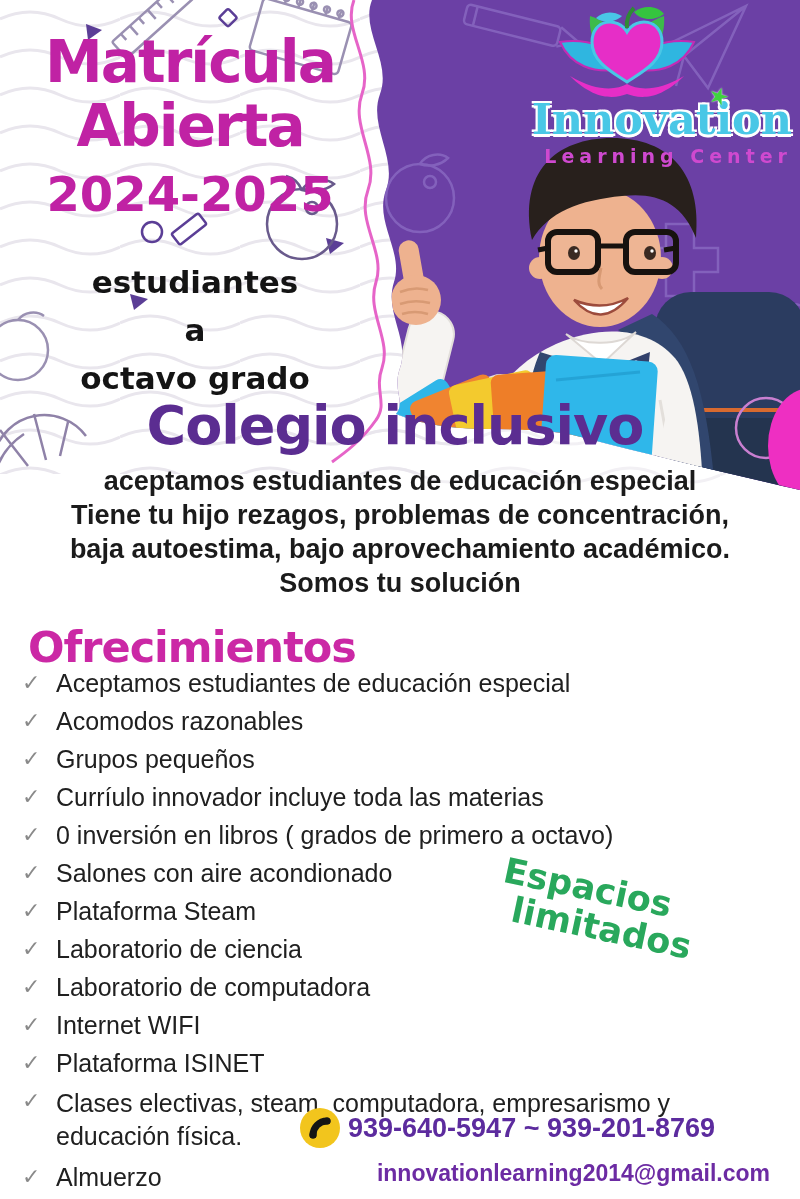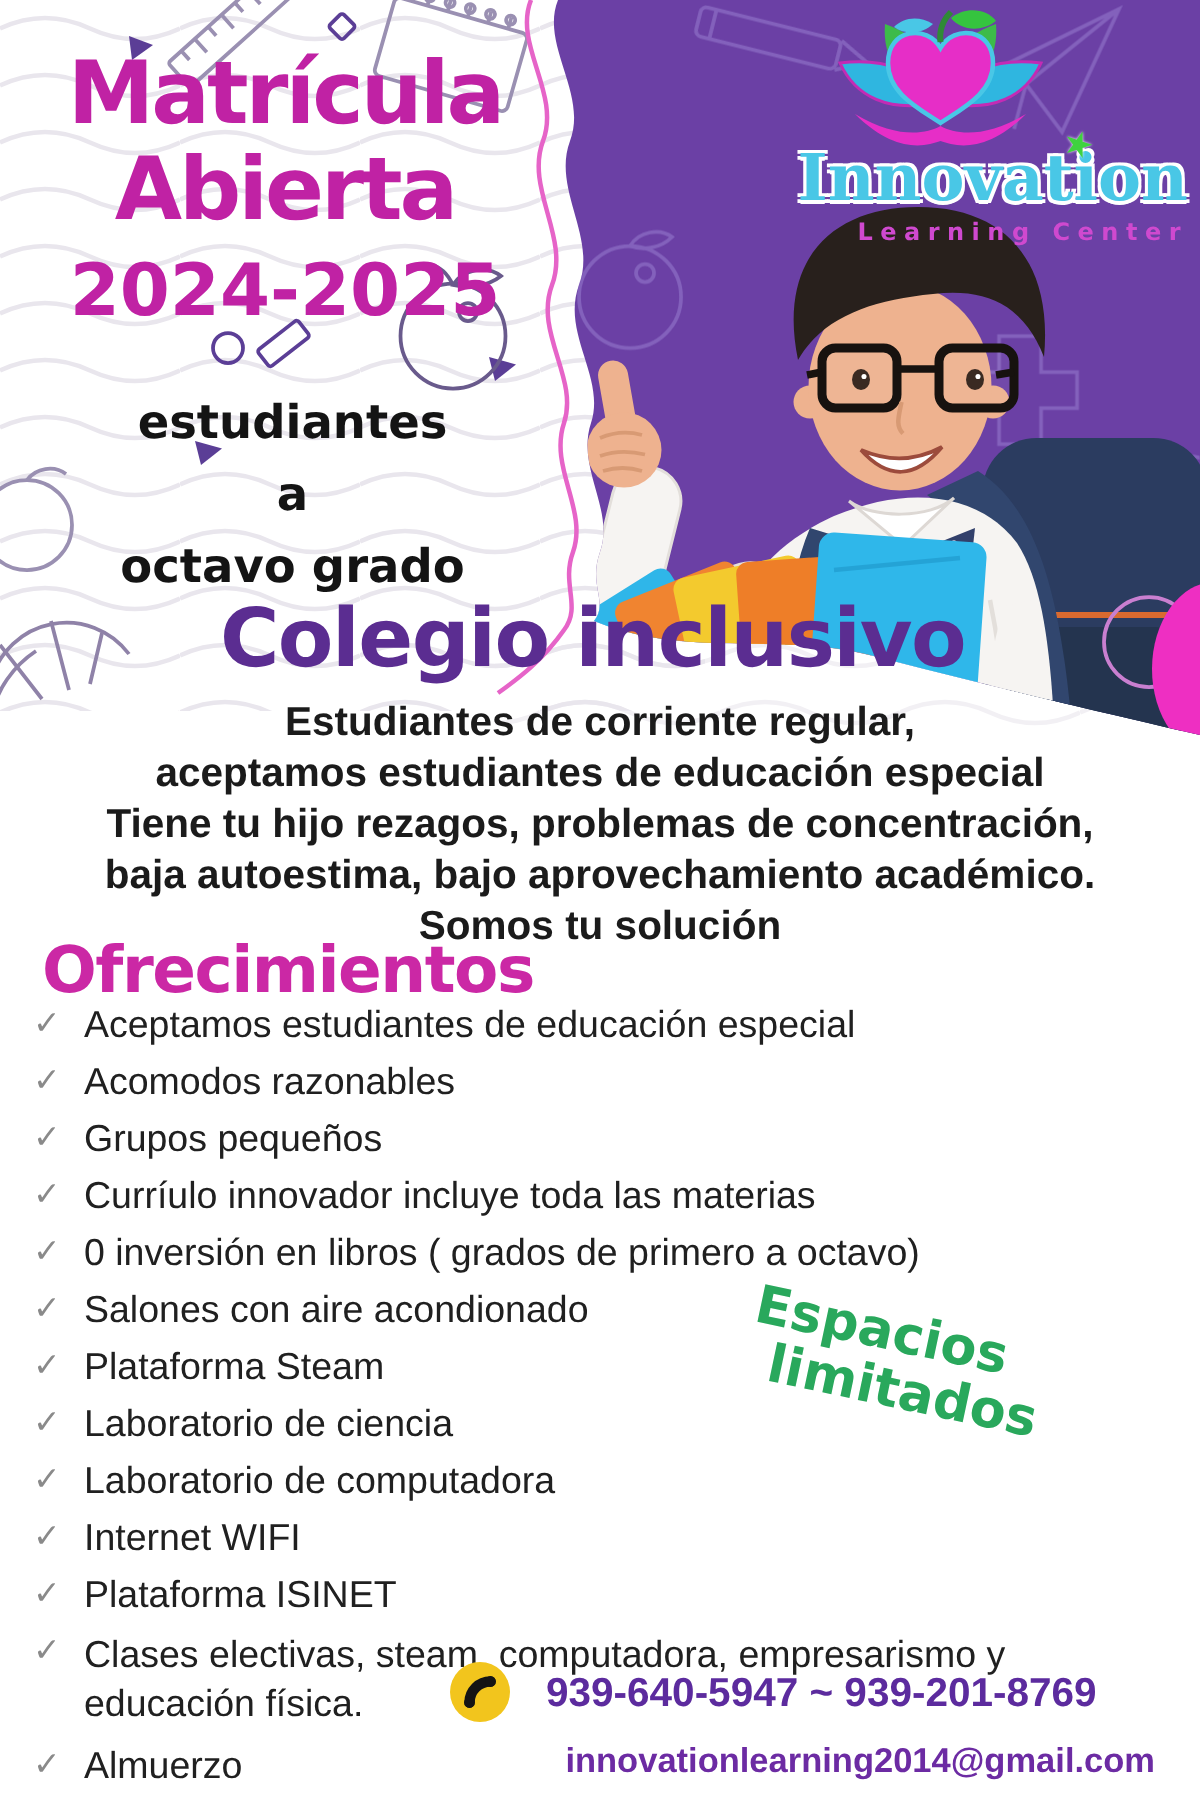--- a/index.html
+++ b/index.html
@@ -24,21 +24,21 @@
     font-size:43px; line-height:1; color:#49c7e6; letter-spacing:0px;
     text-shadow:-2px -2px 0 #fff, 2px -2px 0 #fff, -2px 2px 0 #fff, 2px 2px 0 #fff, 0 3px 0 #ffffff;
     position:relative;
   }
   .logo-star {
     position:absolute; top:-12px; right:64px; color:#3fd23f; font-size:20px;
     text-shadow:0 0 2px #fff; transform:rotate(18deg);
   }
   .logo-sub {
     margin-top:4px; font-family:"DejaVu Sans", sans-serif; font-weight:bold;
-    font-size:16px; letter-spacing:5px; color:#cf49cf;
+    font-size:19px; letter-spacing:5px; color:#cf49cf;
   }
 
   
   .title-block { position:absolute; top:30px; left:4px; width:372px; text-align:center; z-index:2; }
   .title-line {
     font-family:"DejaVu Sans", sans-serif; font-weight:800; letter-spacing:-2px;
     font-size:58px; line-height:64px; color:#c022a4;
   }
   .title-years {
     margin-top:12px; font-family:"DejaVu Sans", sans-serif; font-weight:800;
@@ -83,21 +83,21 @@
   
   .limited {
     position:absolute; top:872px; left:498px; z-index:3; transform:rotate(12deg);
     font-family:"DejaVu Sans", sans-serif; font-weight:800; color:#29a85c;
     font-size:35px; line-height:37px; letter-spacing:0px;
   }
   .limited .l2 { margin-left:16px; }
 
   
   .contact { position:absolute; top:1108px; left:300px; width:470px; z-index:3; }
-  .phone-row { display:flex; align-items:center; gap:24px; }
+  .phone-row { display:flex; align-items:center; gap:8px; }
   .phone-badge { width:40px; height:40px; flex:0 0 auto; }
   .phones {
     font-family:"Liberation Sans", sans-serif; font-weight:bold;
     font-size:27px; color:#5c2b9e; white-space:nowrap;
   }
   .email {
     margin-top:12px; text-align:right;
     font-family:"Liberation Sans", sans-serif; font-weight:bold;
     font-size:23px; color:#6c2ba3;
   }
@@ -304,21 +304,20 @@
   </div>
 
   <div class="grades">
     <div>estudiantes</div>
     <div>a</div>
     <div>octavo grado</div>
   </div>
 
   <div class="headline">Colegio inclusivo</div>
   <div class="intro">
-    <div>Estudiantes de corriente regular,</div>
     <div>aceptamos estudiantes de educación  especial</div>
     <div>Tiene tu hijo rezagos, problemas de concentración,</div>
     <div>baja autoestima, bajo aprovechamiento académico.</div>
     <div>Somos tu solución</div>
   </div>
 
   <div class="offers">
     <h2>Ofrecimientos</h2>
     <ul>
       <li>

